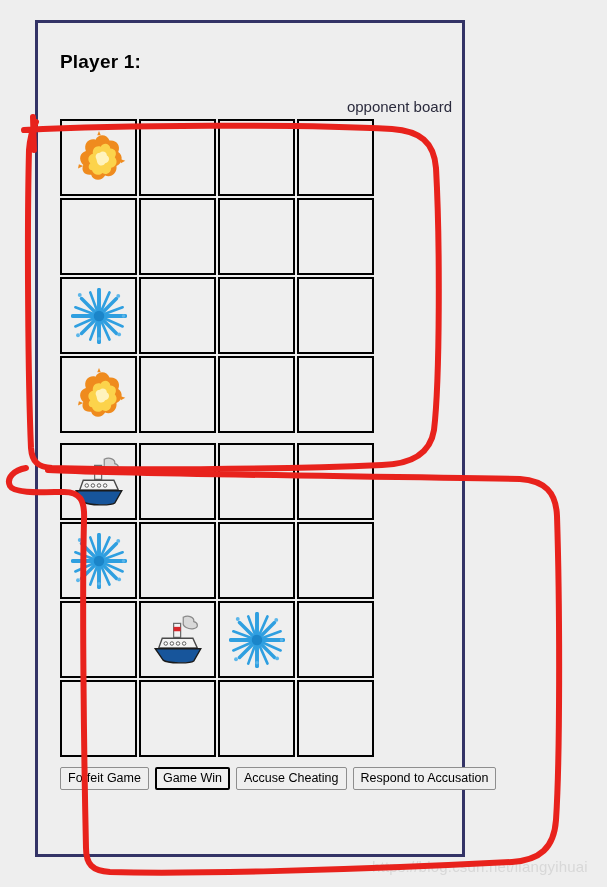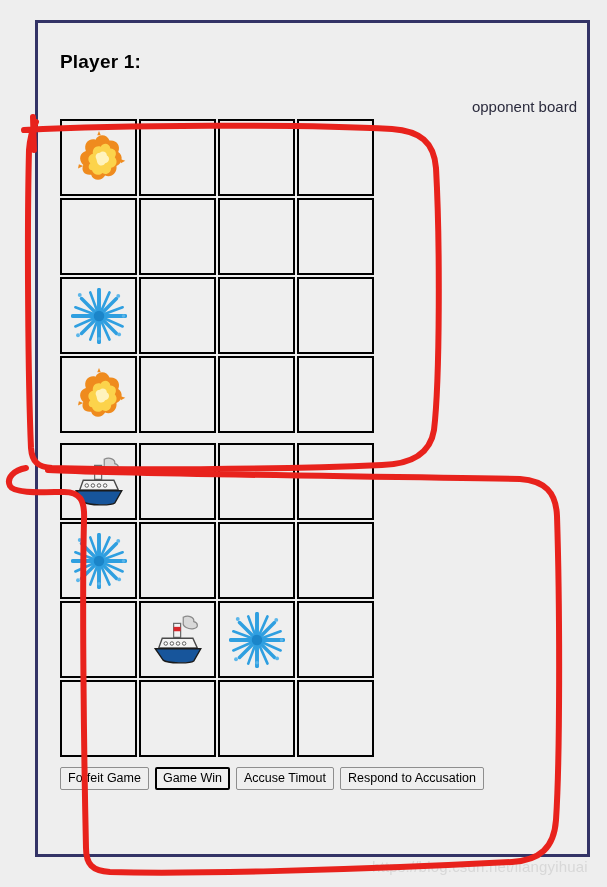--- a/index.html
+++ b/index.html
@@ -13,21 +13,21 @@
     font-family: "Liberation Sans", sans-serif;
     overflow: hidden;
     position: relative;
   }
 
   
   #game-panel {
     position: absolute;
     left: 35px;
     top: 20px;
-    width: 555px;
+    width: 430px;
     height: 837px;
     border: 3px solid #14b8a6;
     box-sizing: border-box;
     background: #eeeeee;
   }
 
   #panel-inner {
     position: absolute;
     left: 22px;
     top: 28px;
@@ -320,21 +320,21 @@
           <div class="cell"></div>
           <div class="cell"></div>
           <div class="cell"></div>
           <div class="cell"></div>
         </div>
       </div>
 
     <div class="button-bar" id="button-bar">
         <button class="gbtn">Forfeit Game</button>
         <button class="gbtn focused">Game Win</button>
-        <button class="gbtn">Accuse Timout</button>
+        <button class="gbtn">Accuse Cheating</button>
         <button class="gbtn">Respond to Accusation</button>
       </div>
 
   </div>
 </div>
 
 <div id="watermark">https://blog.csdn.net/liangyihuai</div>
 
 <svg id="annotation" viewBox="0 0 607 887" xmlns="http://www.w3.org/2000/svg">
   <g fill="none" stroke="#e8221c" stroke-width="6" stroke-linecap="round" stroke-linejoin="round">

